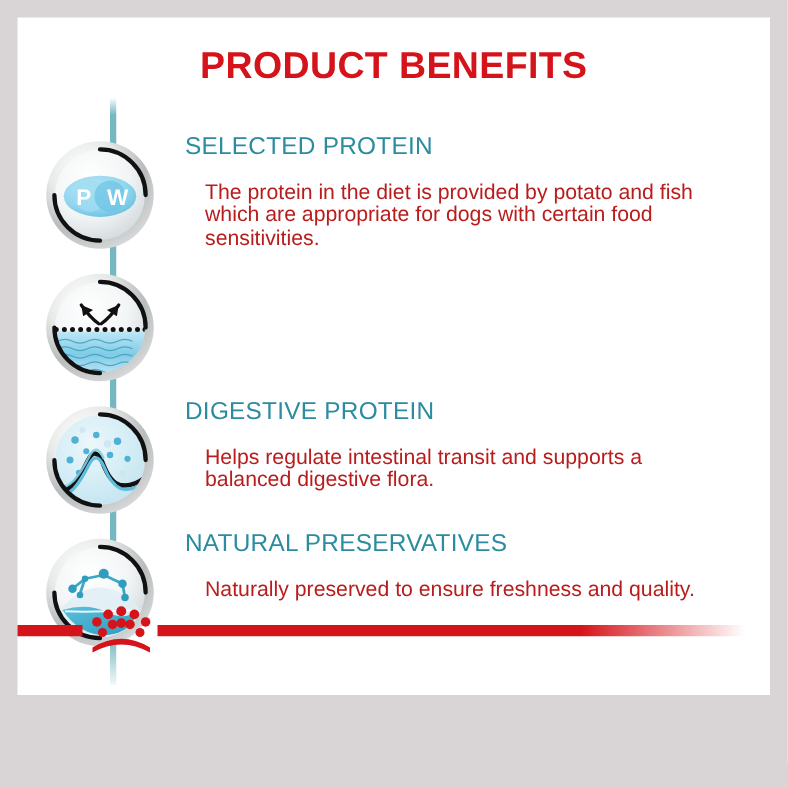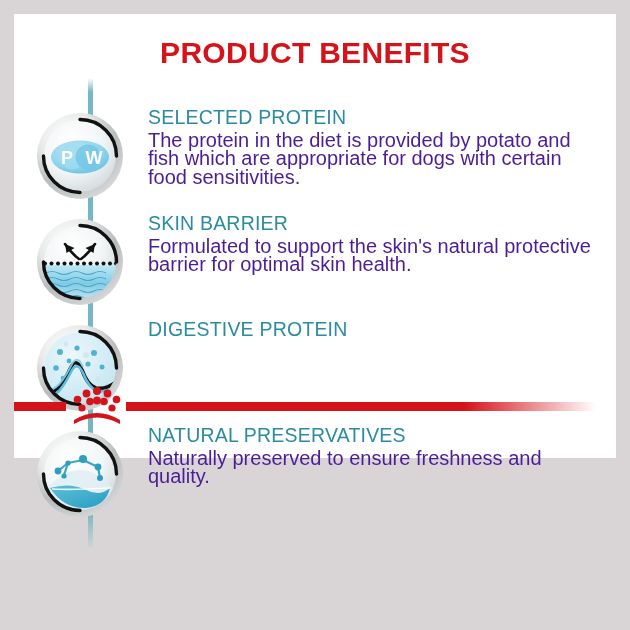--- a/index.html
+++ b/index.html
@@ -11,21 +11,21 @@
     width: 630px;
     height: 630px;
     overflow: hidden;
     font-family: "Liberation Sans", sans-serif;
   }
   .frame {
     position: absolute;
     left: 14px;
     top: 14px;
     width: 602px;
-    height: 444px;
+    height: 542px;
     background: #ffffff;
     box-sizing: border-box;
   }
   .title {
     position: absolute;
     left: 0;
     top: 22px;
     width: 602px;
     text-align: center;
     color: #d5131a;
@@ -87,24 +87,24 @@
   .sec-title {
     color: #2b8ca0;
     font-size: 19.5px;
     font-weight: normal;
     letter-spacing: 0.2px;
     line-height: 23px;
     margin: 0 0 2px 0;
     font-family: "Liberation Sans", sans-serif;
   }
   .sec-body {
-    color: #4c1d95;
-    font-size: 20px;
+    color: #b91c1c;
+    font-size: 17px;
     line-height: 18.4px;
-    margin: 0;
+    margin: 16px;
     font-family: "Liberation Sans", sans-serif;
   }
 
   
   .bottom {
     position: absolute;
     left: 0;
     bottom: 28px;
     width: 602px;
     height: 50px;
@@ -224,24 +224,20 @@
           <path d="M 44 7.5 A 36.5 36.5 0 0 1 80.5 44" fill="none" stroke="#111" stroke-width="3.4" stroke-linecap="round"></path>
           <path d="M 44 80.5 A 36.5 36.5 0 0 1 7.5 44" fill="none" stroke="#111" stroke-width="3.4" stroke-linecap="round"></path>
           <g stroke="#111" stroke-width="2.6" fill="none" stroke-linecap="round">
             <path d="M 43 41 Q 36 36 29 26"></path>
             <path d="M 45 41 Q 52 36 59 26"></path>
           </g>
           <path d="M29 26 l 1.5 9 l 8 -5 z" fill="#111"></path>
           <path d="M59 26 l -1.5 9 l -8 -5 z" fill="#111"></path>
         </svg>
       </div>
-      <div class="txt">
-        <p class="sec-title">SKIN BARRIER</p>
-        <p class="sec-body">Formulated to support the skin's natural protective barrier for optimal skin health.</p>
-      </div>
     </div>
 
     <div class="row r2">
       <div class="icon-wrap">
         <svg class="icon-svg" viewBox="0 0 88 88" xmlns="http://www.w3.org/2000/svg">
           <defs>
             <clipPath id="clipFace3">
                 <circle cx="44" cy="44" r="36"></circle>
               </clipPath>
             <radialGradient id="bgBlue3" cx="40%" cy="32%" r="78%">
@@ -272,20 +268,21 @@
             <path d="M8 70 Q16 70 22 64 Q28 58 34 45 Q40 32 46 46 Q52 62 60 64 Q70 66 80 58" fill="none" stroke="#111" stroke-width="3.6" stroke-linejoin="round"></path>
             <path d="M8 73.5 Q17 73.5 23 67 Q29 60 35 48 Q41 36 47 49 Q53 64 61 67 Q71 69 80 61" fill="none" stroke="#5fbcdb" stroke-width="2.6" stroke-linejoin="round"></path>
             <path d="M10 66.5 Q17 66.5 23 60.5 Q29 54 35 42 Q41 29 47 43" fill="none" stroke="#7fcde8" stroke-width="2" stroke-linejoin="round" opacity="0.9"></path>
           </g>
           <path d="M 44 7.5 A 36.5 36.5 0 0 1 80.5 44" fill="none" stroke="#111" stroke-width="3.4" stroke-linecap="round"></path>
           <path d="M 44 80.5 A 36.5 36.5 0 0 1 7.5 44" fill="none" stroke="#111" stroke-width="3.4" stroke-linecap="round"></path>
         </svg>
       </div>
       <div class="txt">
         <p class="sec-title">DIGESTIVE PROTEIN</p>
+        <p class="sec-body">Helps regulate intestinal transit and supports a balanced digestive flora.</p>
       </div>
     </div>
 
     <div class="row r3">
       <div class="icon-wrap">
         <svg class="icon-svg" viewBox="0 0 88 88" xmlns="http://www.w3.org/2000/svg">
           <defs>
             <clipPath id="clipFace4">
                 <circle cx="44" cy="44" r="36"></circle>
               </clipPath>

